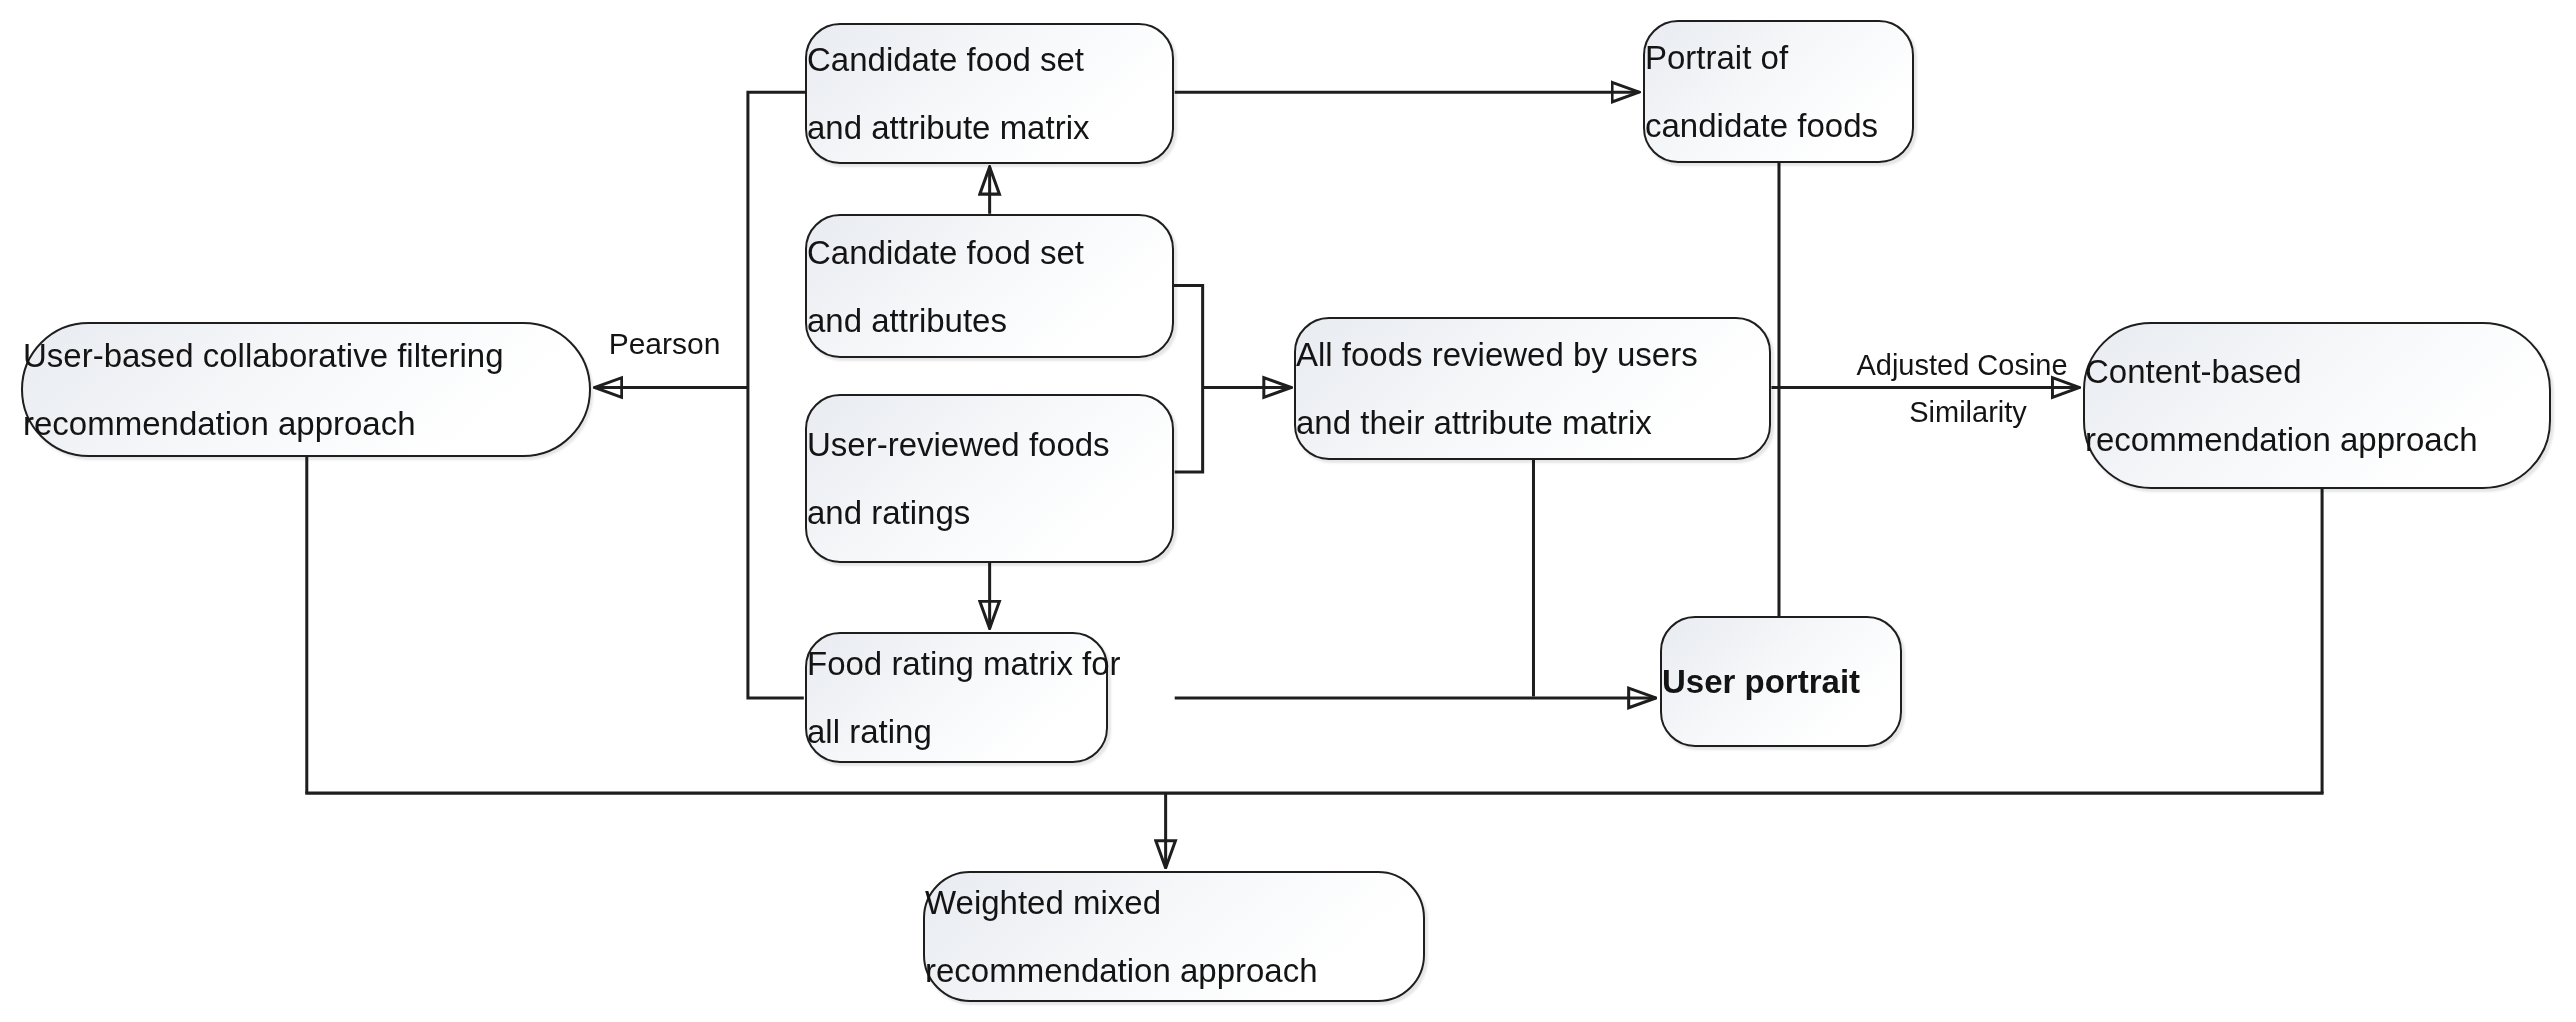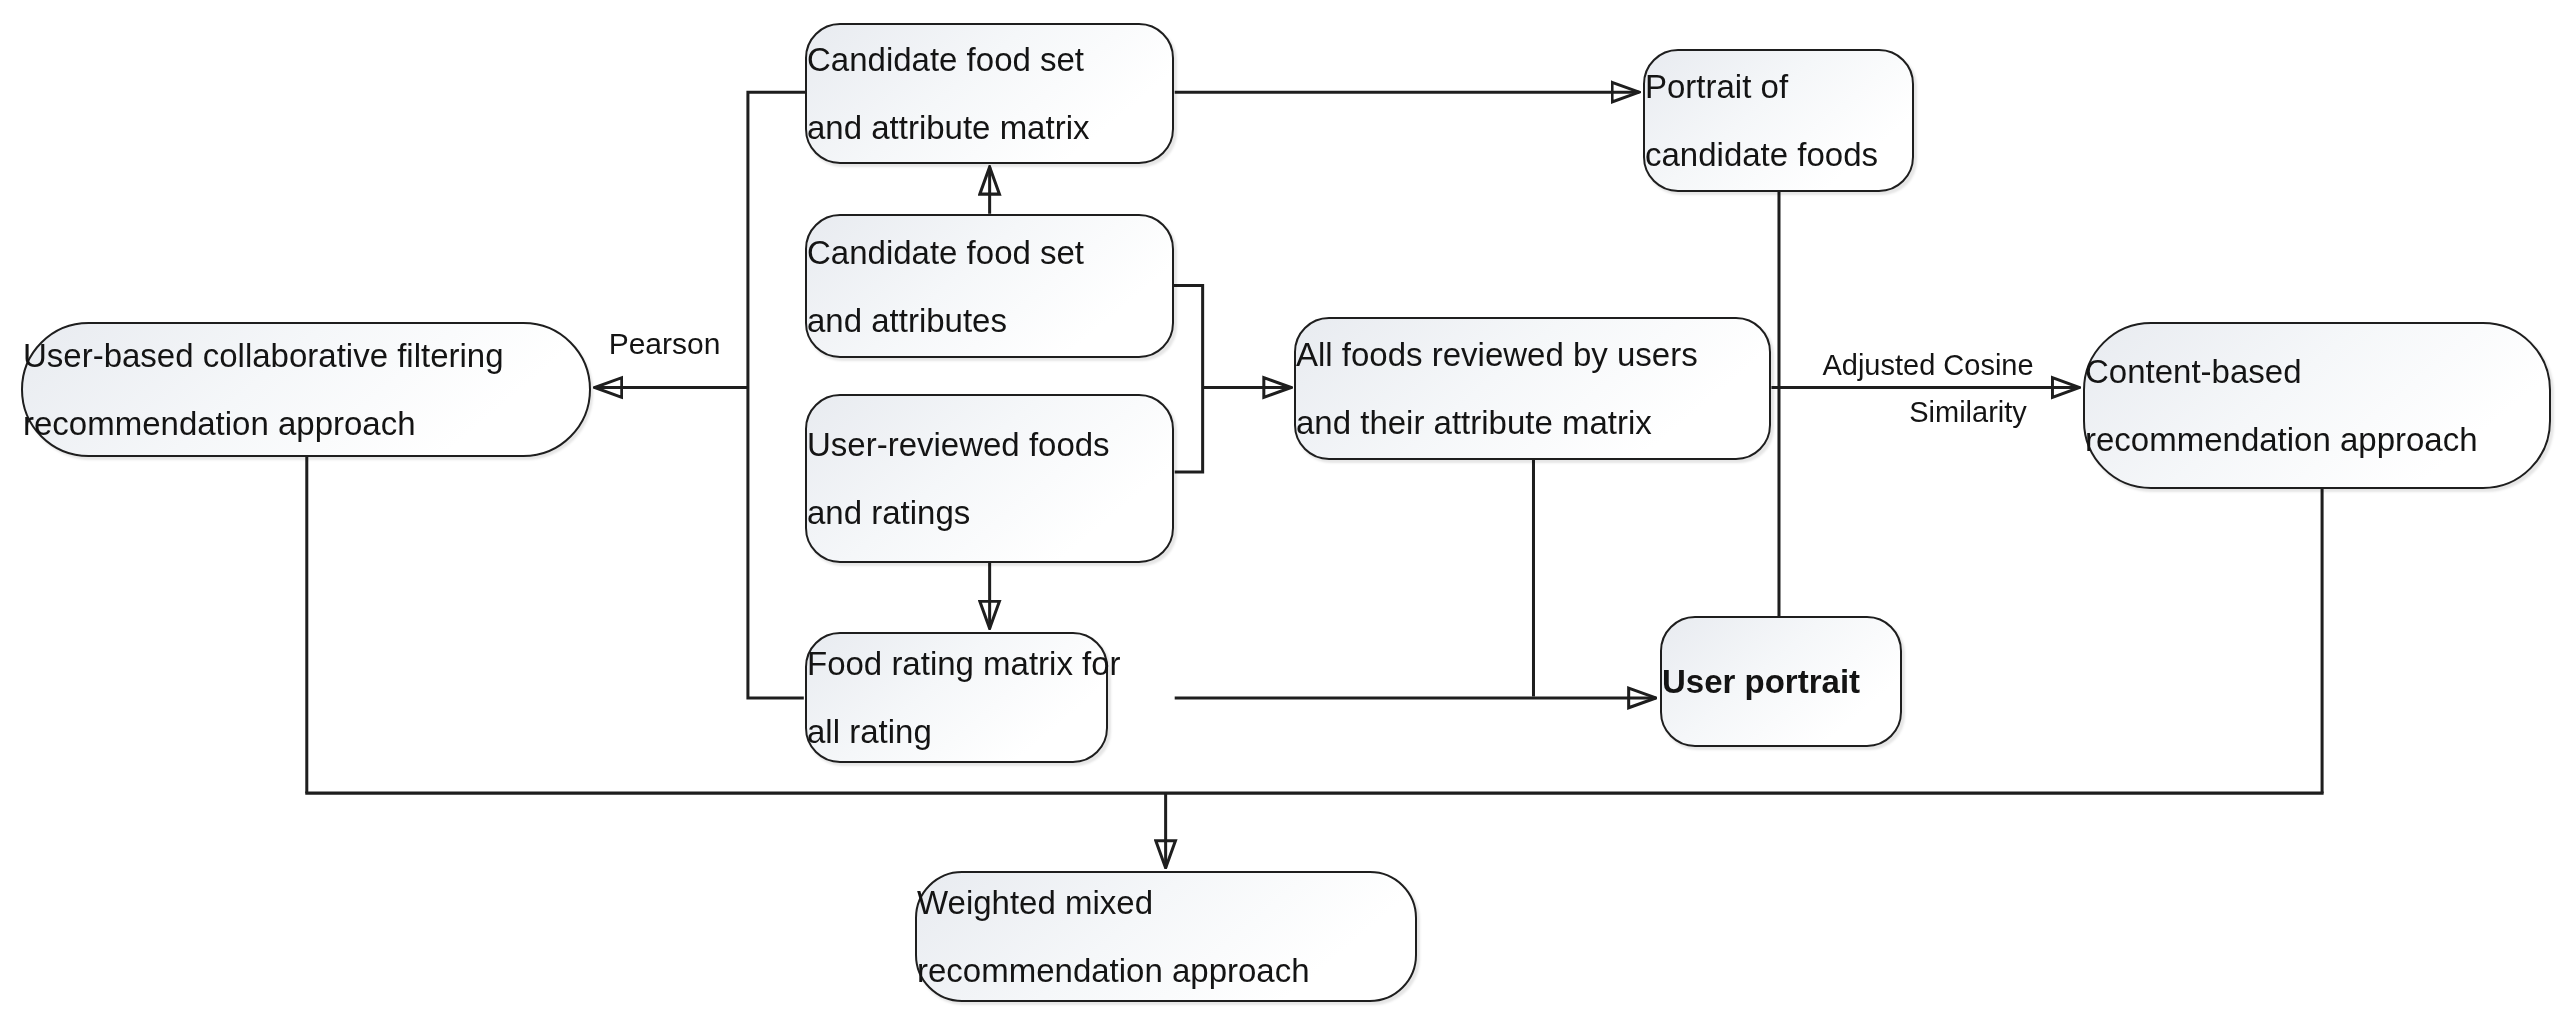--- a/index.html
+++ b/index.html
@@ -36,21 +36,21 @@
     color: #141414;
     font-size: 33px;
     line-height: 57px;
     gap: 11px;
   }
   .node .node-line {
     display: block;
     white-space: nowrap;
   }
   .node.pill { border-radius: 68px; }
-  .node.round60 { border-radius: 47px; }
+  .node.round60 { border-radius: 47px; margin-left: 8px; }
   .edge-label {
     position: absolute;
     color: #141414;
     font-size: 30px;
     line-height: 36px;
     text-align: center;
   }
 </style>
 </head>
 <body>
@@ -79,21 +79,21 @@
     <path d="M3074 605 L3074 1050"></path>
     <path d="M404 1050 L3076 1050"></path>
     <path d="M1543 1050 L1543 1149" marker-end="url(#arw)"></path>
   </svg>
 
   <div class="node" style="left:805px; top:23px; width:369px; height:141px;">
     <span class="node-line">Candidate food set</span>
     <span class="node-line">and attribute matrix</span>
   </div>
 
-  <div class="node" style="left:1643px; top:19.6px; width:271px; height:143px;margin-top:29px;">
+  <div class="node" style="left:1643px; top:19.6px; width:271px; height:143px;">
     <span class="node-line">Portrait of</span>
     <span class="node-line">candidate foods</span>
   </div>
 
   <div class="node" style="left:805px; top:214px; width:369px; height:144px;">
     <span class="node-line">Candidate food set</span>
     <span class="node-line">and attributes</span>
   </div>
 
   <div class="node" style="left:805px; top:394px; width:369px; height:169px;">
@@ -125,18 +125,18 @@
     <span class="node-line">User portrait</span>
   </div>
 
   <div class="node round60" style="left:915px; top:871px; width:502px; height:131px;">
     <span class="node-line">Weighted mixed</span>
     <span class="node-line">recommendation approach</span>
   </div>
 
   <div class="edge-label" style="left:589px; top:326px; width:151px;">Pearson</div>
 
-  <div class="edge-label" style="left:1777px; top:347px; width:302px; font-size:29px;">Adjusted Cosine</div>
+  <div class="edge-label" style="left:1777px; top:347px; width:302px; font-size:29px;padding-left:34px;">Adjusted Cosine</div>
 
   <div class="edge-label" style="left:1777px; top:394px; width:302px; font-size:29px;margin-left:40px;">Similarity</div>
 
 </div>
 
 
 </body></html>

